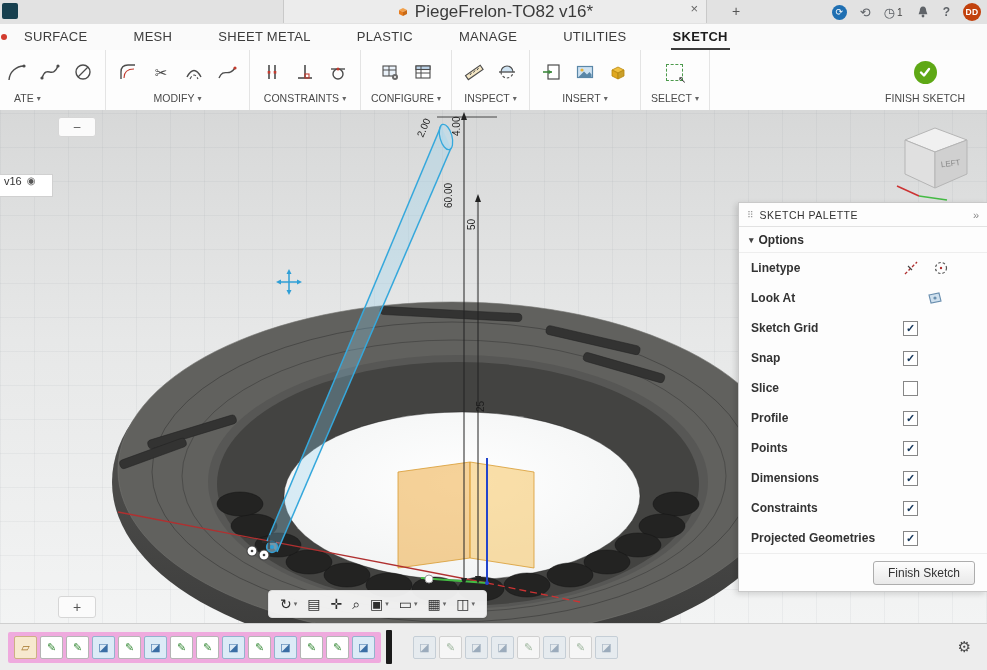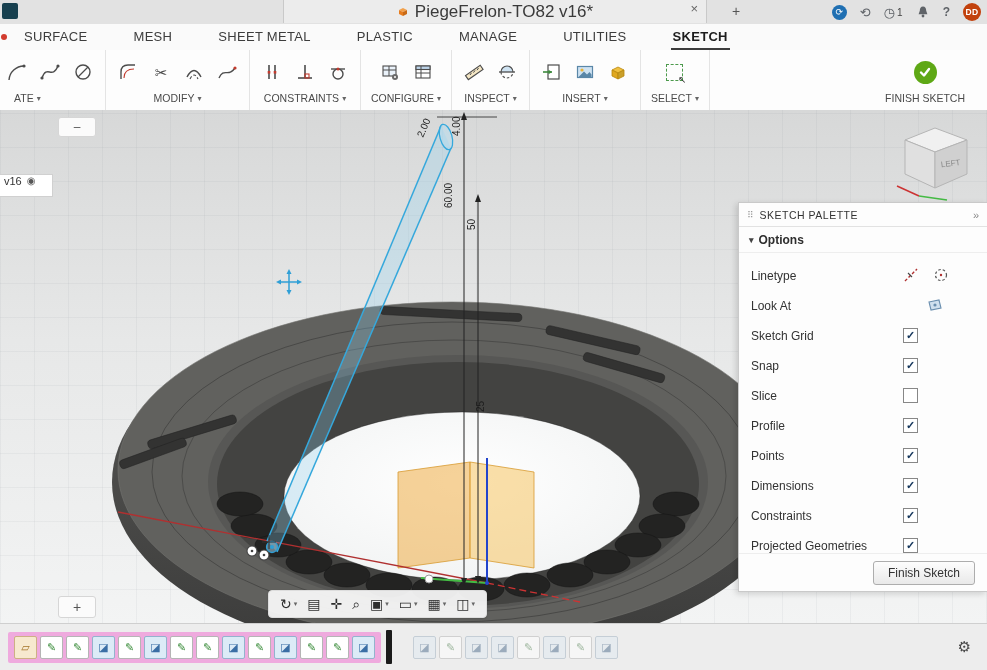--- a/index.html
+++ b/index.html
@@ -89,21 +89,21 @@
            display:flex;flex-direction:column;}
   .pal-head{height:24px;display:flex;align-items:center;gap:6px;padding:0 8px;
             border-bottom:1px solid #e2e2e2;}
   .pal-drag{font-size:9px;color:#9a9a9a;}
   .pal-title{font-size:10.5px;color:#333;letter-spacing:.5px;flex:1;}
   .pal-more{font-size:11px;color:#888;}
   .pal-options{height:26px;display:flex;align-items:center;gap:5px;padding:0 10px;
                border-bottom:1px solid #eee;font-size:12px;font-weight:bold;color:#2e2e2e;}
   .pal-options .tri{font-size:9px;color:#444;}
   .pal-rows{flex:1;}
-  .pal-row{height:30px;display:flex;align-items:flex-end;padding:0 12px;}
+  .pal-row{height:30px;display:flex;align-items:center;padding:0 12px;font-weight:bold;}
   .pal-label{font-size:12px;color:#333;flex:1;}
   .pal-check{width:13px;height:13px;border:1px solid #878787;background:#fff;margin-right:57px;
              display:flex;align-items:center;justify-content:center;}
   .pal-check.on::after{content:"✓";font-size:11px;font-weight:bold;color:#16375c;line-height:1;}
   .pal-ctrl{display:flex;gap:14px;margin-right:26px;}
   .pal-ctrl.single{margin-right:32px;}
   .pal-foot{height:38px;display:flex;align-items:center;justify-content:flex-end;padding-right:12px;
             border-top:1px solid #eee;}
   .finish-btn{font-size:12px;color:#333;background:linear-gradient(#fdfdfd,#e9e9e9);
               border:1px solid #adadad;border-radius:3px;padding:4px 14px;}

